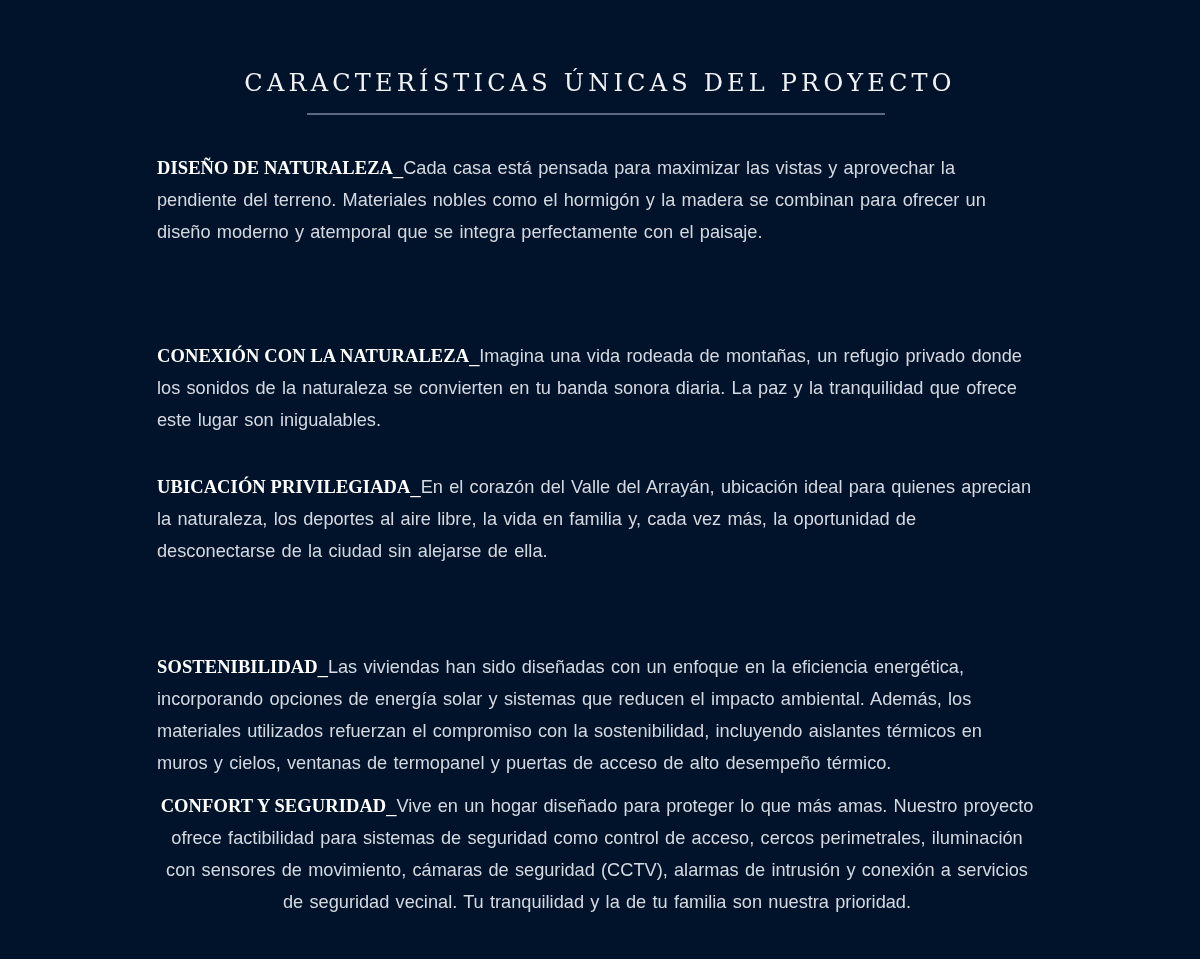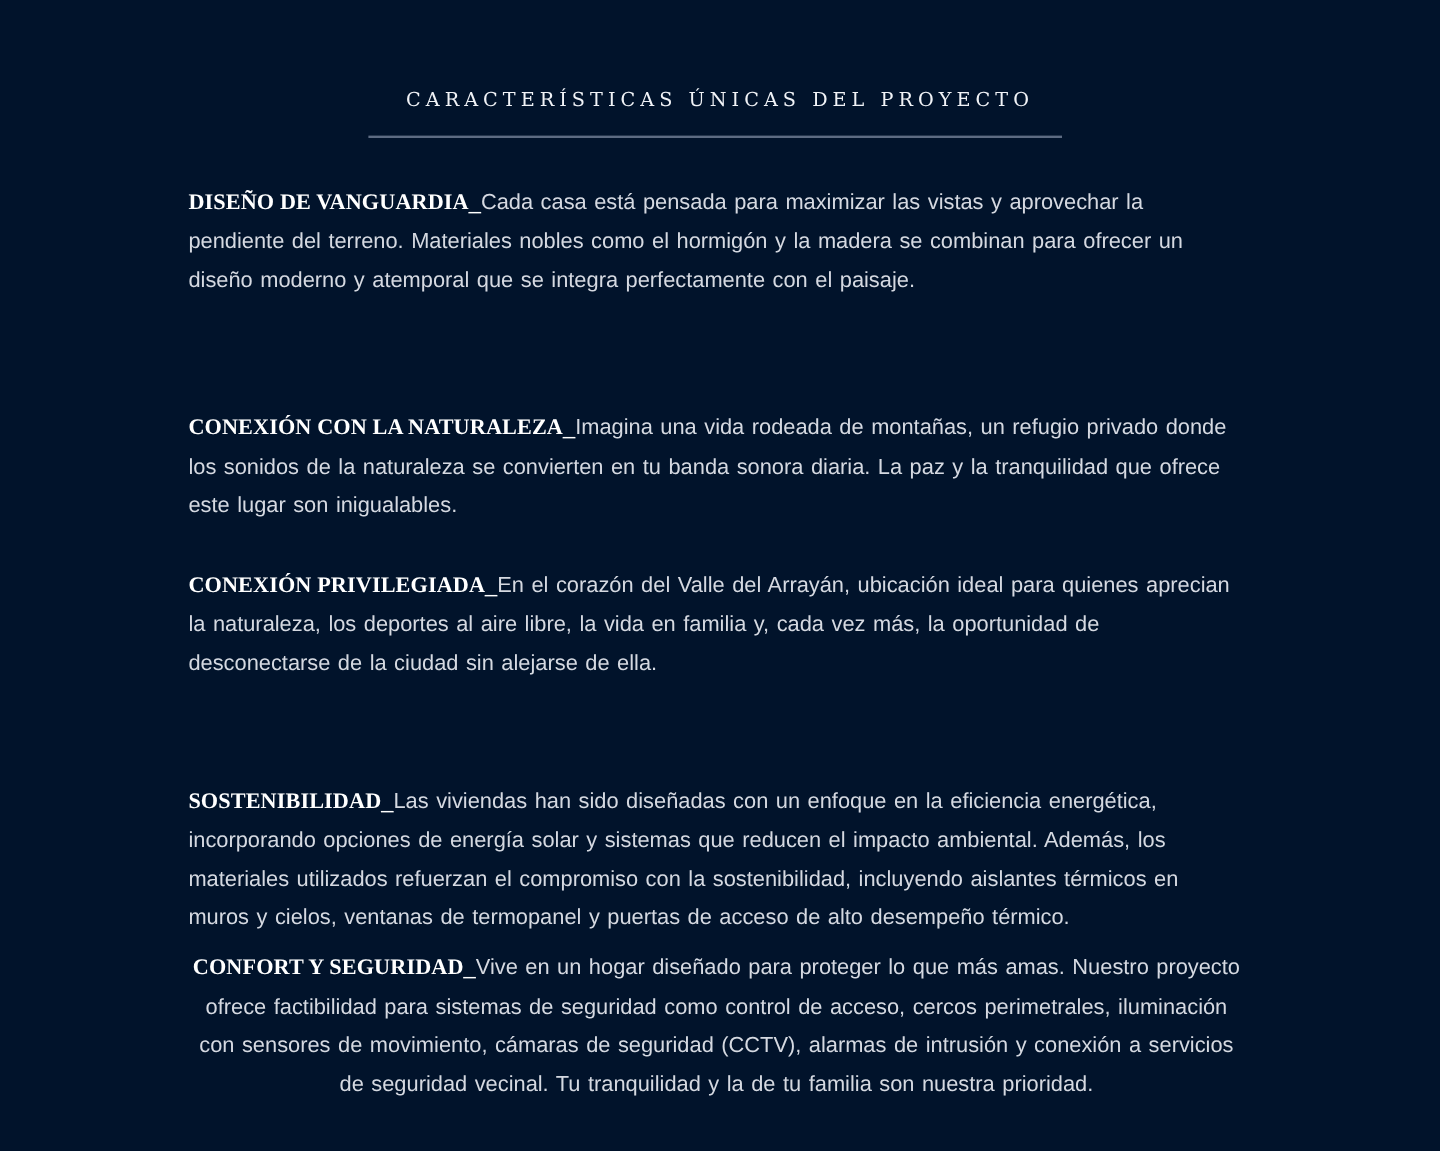--- a/index.html
+++ b/index.html
@@ -15,21 +15,21 @@
     }
     .title-wrap {
       position: absolute;
       top: 64px;
       left: 0;
       width: 1200px;
       text-align: center;
     }
     .page-title {
       font-family: "DejaVu Serif", "Liberation Serif", serif;
-      font-size: 16px;
+      font-size: 24px;
       letter-spacing: 4.2px;
       color: #f1f3f7;
       margin: 0;
       font-weight: normal;
       line-height: 38px;
       text-transform: uppercase;
     }
     .title-rule {
       position: absolute;
       top: 113px;
@@ -70,29 +70,29 @@
 </head>
 <body>
 
 <div class="title-wrap">
   <h1 class="page-title">Características únicas del proyecto</h1>
 </div>
 <div class="title-rule"></div>
 
 <div class="content">
   <p class="feature" style="top:152px;">
-    <span class="feature-heading">DISEÑO DE VANGUARDIA</span><span class="sep">_</span><span>Cada casa está pensada para maximizar las vistas y aprovechar la pendiente del terreno. Materiales nobles como el hormigón y la madera se combinan para ofrecer un diseño moderno y atemporal que se integra perfectamente con el paisaje.</span>
+    <span class="feature-heading">DISEÑO DE NATURALEZA</span><span class="sep">_</span><span>Cada casa está pensada para maximizar las vistas y aprovechar la pendiente del terreno. Materiales nobles como el hormigón y la madera se combinan para ofrecer un diseño moderno y atemporal que se integra perfectamente con el paisaje.</span>
   </p>
 
   <p class="feature" style="top:312px;margin-top:28px;">
     <span class="feature-heading">CONEXIÓN CON LA NATURALEZA</span><span class="sep">_</span><span>Imagina una vida rodeada de montañas, un refugio privado donde los sonidos de la naturaleza se convierten en tu banda sonora diaria. La paz y la tranquilidad que ofrece este lugar son inigualables.</span>
   </p>
 
   <p class="feature" style="top:471px;">
-    <span class="feature-heading">CONEXIÓN PRIVILEGIADA</span><span class="sep">_</span><span>En el corazón del Valle del Arrayán, ubicación ideal para quienes aprecian la naturaleza, los deportes al aire libre, la vida en familia y, cada vez más, la oportunidad de desconectarse de la ciudad sin alejarse de ella.</span>
+    <span class="feature-heading">UBICACIÓN PRIVILEGIADA</span><span class="sep">_</span><span>En el corazón del Valle del Arrayán, ubicación ideal para quienes aprecian la naturaleza, los deportes al aire libre, la vida en familia y, cada vez más, la oportunidad de desconectarse de la ciudad sin alejarse de ella.</span>
   </p>
 
   <p class="feature" style="top:651px;">
     <span class="feature-heading">SOSTENIBILIDAD</span><span class="sep">_</span><span>Las viviendas han sido diseñadas con un enfoque en la eficiencia energética, incorporando opciones de energía solar y sistemas que reducen el impacto ambiental. Además, los materiales utilizados refuerzan el compromiso con la sostenibilidad, incluyendo aislantes térmicos en muros y cielos, ventanas de termopanel y puertas de acceso de alto desempeño térmico.</span>
   </p>
 
   <p class="feature" style="top:790px;text-align:center;">
     <span class="feature-heading">CONFORT Y SEGURIDAD</span><span class="sep">_</span><span>Vive en un hogar diseñado para proteger lo que más amas. Nuestro proyecto ofrece factibilidad para sistemas de seguridad como control de acceso, cercos perimetrales, iluminación con sensores de movimiento, cámaras de seguridad (CCTV), alarmas de intrusión y conexión a servicios de seguridad vecinal. Tu tranquilidad y la de tu familia son nuestra prioridad.</span>
   </p>
 </div>

